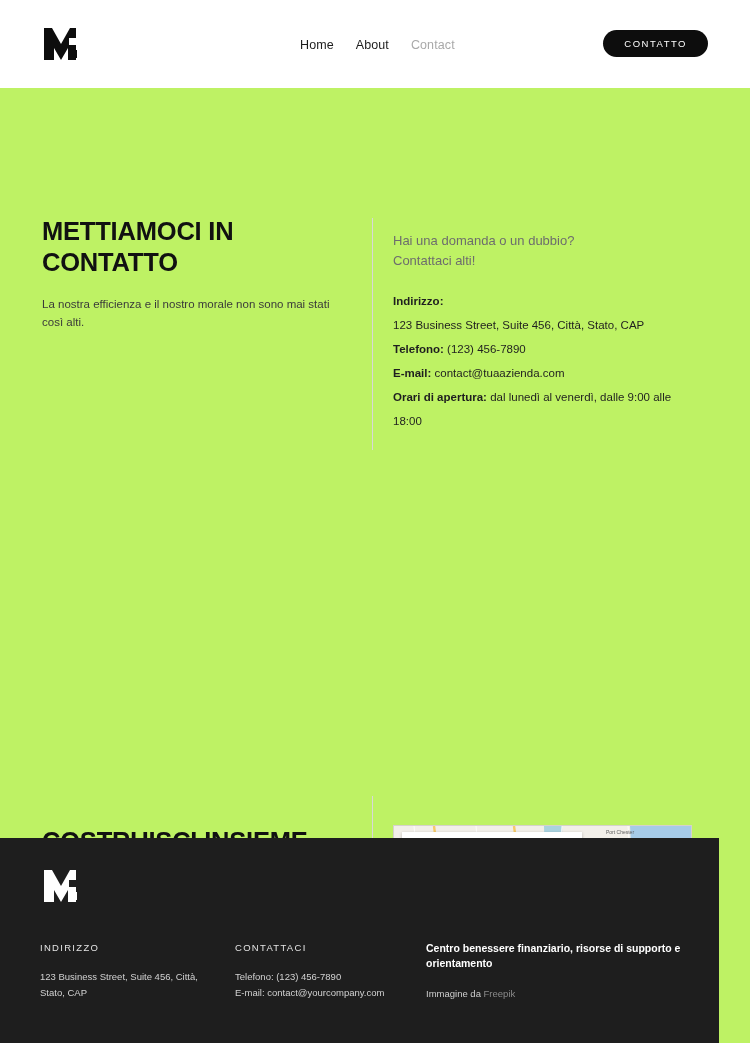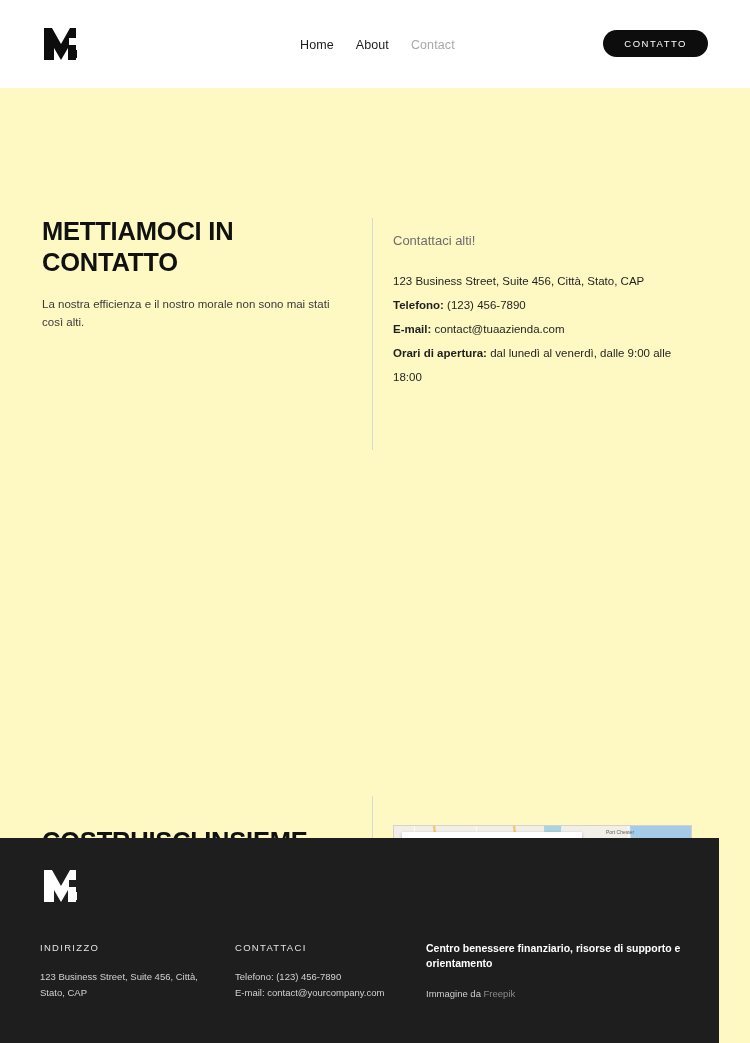--- a/index.html
+++ b/index.html
@@ -10,21 +10,21 @@
     background: #ffffff;
     font-family: "Liberation Sans", sans-serif;
     -webkit-font-smoothing: antialiased;
   }
 
   .page {
     position: relative;
     width: 750px;
     height: 1043px;
     overflow: hidden;
-    background: #fef9c3;
+    background: #bef264;
   }
 
   
   .header {
     position: relative;
     height: 88px;
     width: 750px;
     display: flex;
     align-items: center;
     background: #ffffff;
@@ -307,23 +307,27 @@
   <div class="section-one">
 
     <div class="divider-v1"></div>
 
     <div class="s1-left">
       <h1 class="h-big">METTIAMOCI IN CONTATTO</h1>
       <p class="s1-sub">La nostra efficienza e il nostro morale non sono mai stati così alti.</p>
     </div>
 
     <div class="s1-right">
+      <div class="intro-q">Hai una domanda o un dubbio?</div>
       <div class="intro-q">Contattaci alti!</div>
 
       <div class="info-list">
+        <div class="info-row">
+          <b>Indirizzo:</b>
+        </div>
         <div class="info-row">123 Business Street, Suite 456, Città, Stato, CAP</div>
         <div class="info-row">
           <b>Telefono:</b><span> (123) 456-7890</span>
         </div>
         <div class="info-row">
           <b>E-mail:</b><span> contact@tuaazienda.com</span>
         </div>
         <div class="info-row">
           <b>Orari di apertura:</b><span> dal lunedì al venerdì, dalle 9:00 alle 18:00</span>
         </div>

